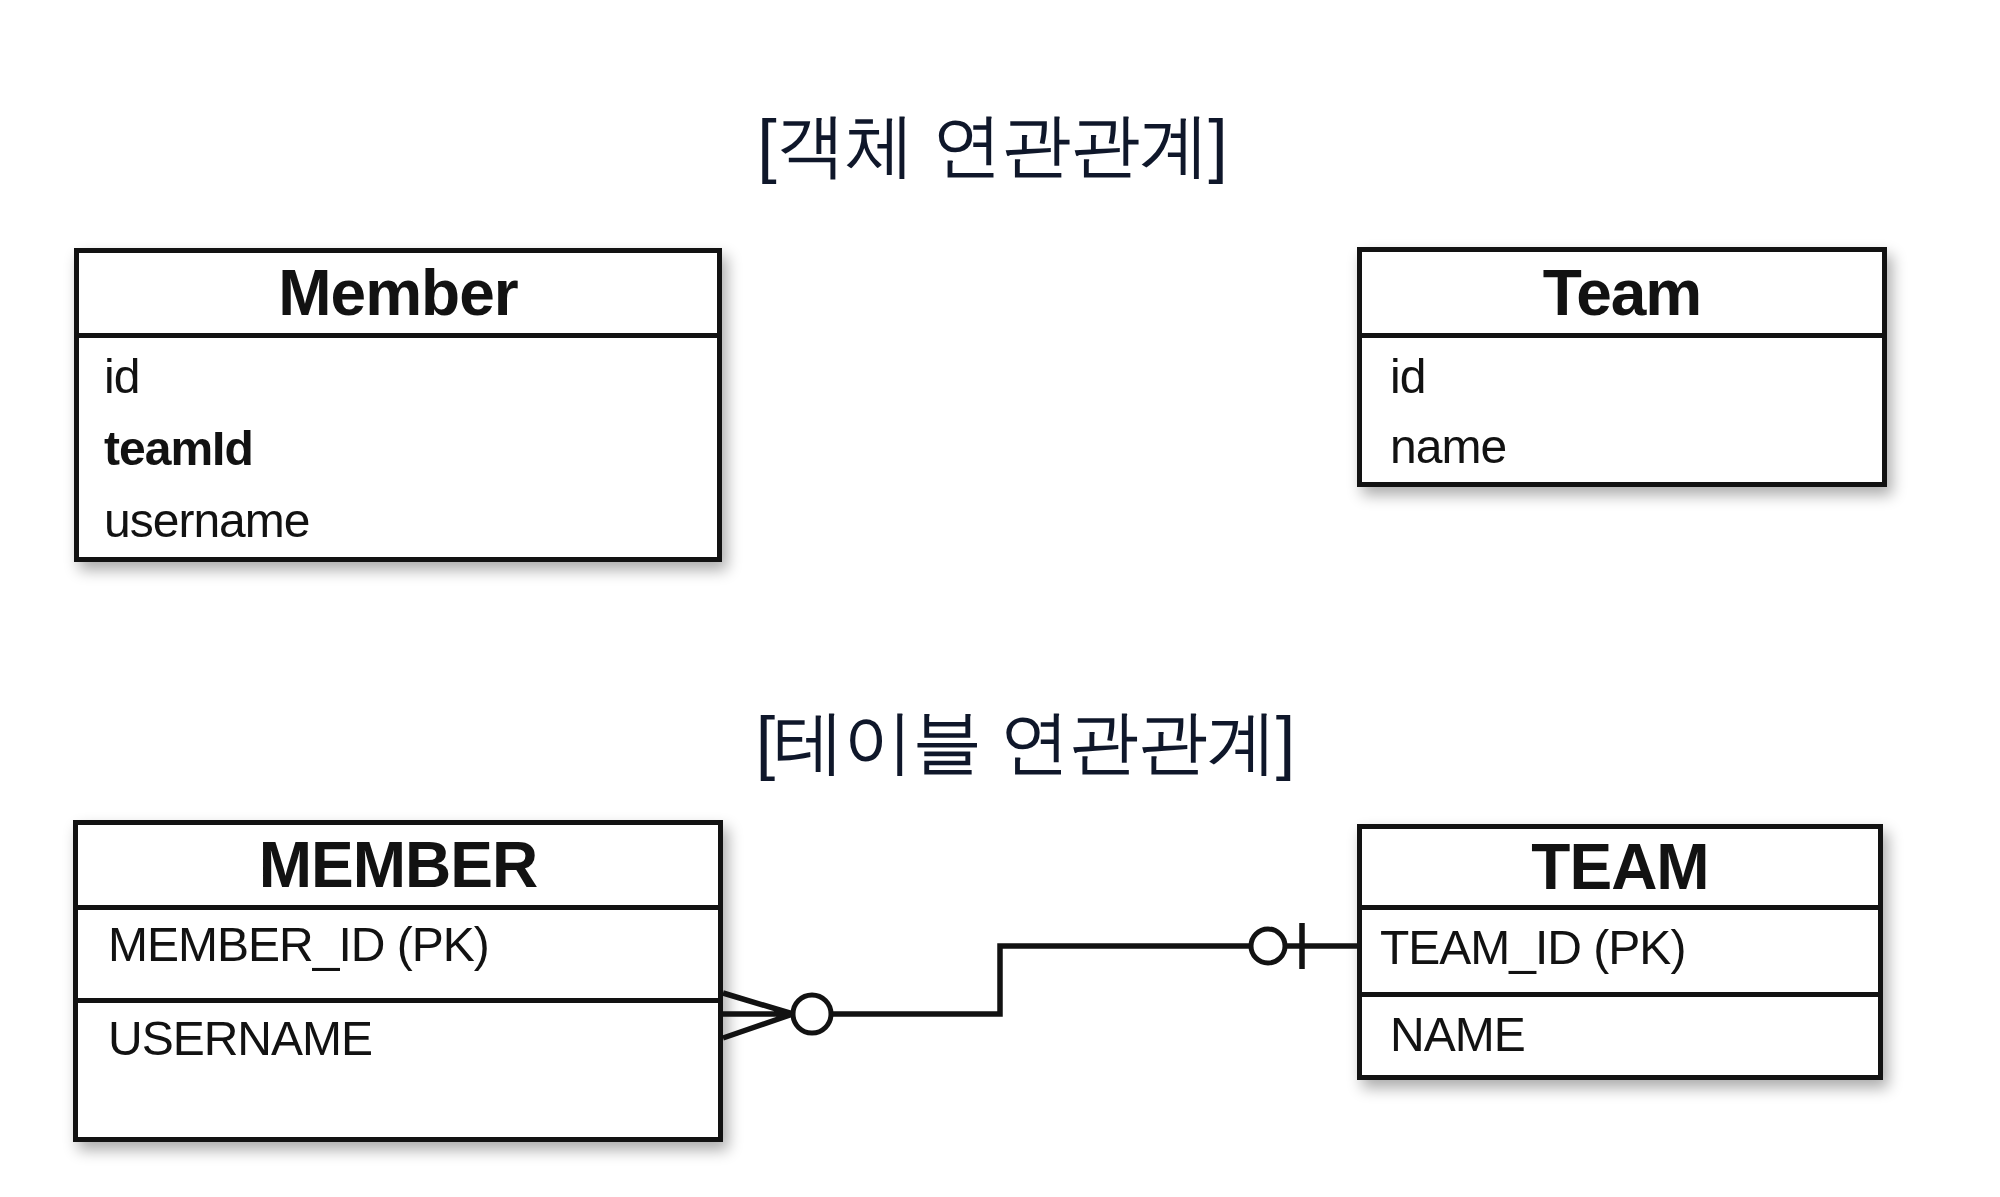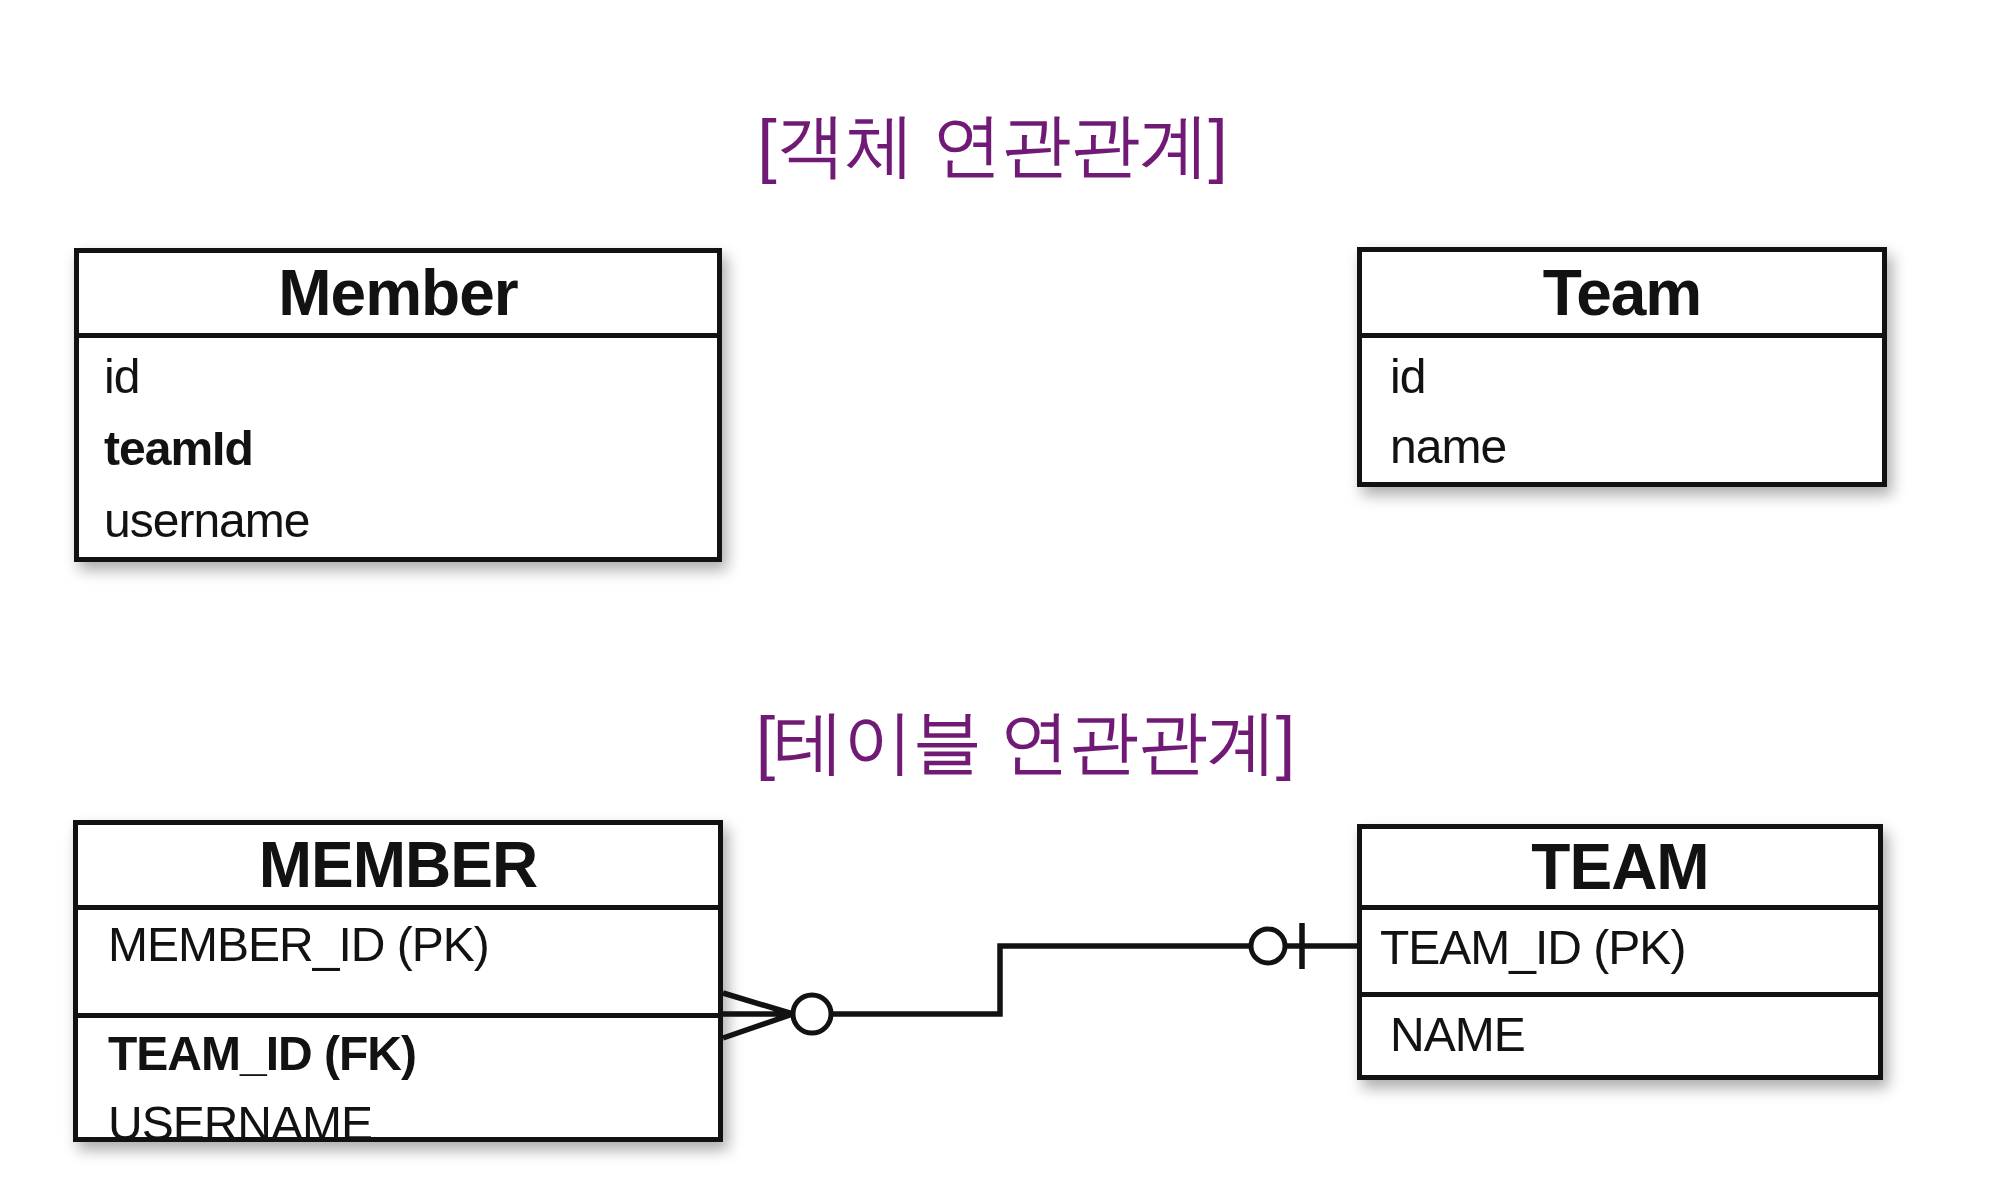--- a/index.html
+++ b/index.html
@@ -15,21 +15,21 @@
     background: #ffffff;
     overflow: hidden;
   }
   .title {
     position: absolute;
     width: 1984px;
     text-align: center;
     font-size: 70px;
     font-weight: 400;
     line-height: 98px;
-    color: #701a75;
+    color: #0f172a;
     letter-spacing: -1px;
   }
   .title-object { left: 0px;  top: 96px; }
   .title-table  { left: 33px; top: 693px; }
 
   .box {
     position: absolute;
     background: #ffffff;
     border: 5px solid #121212;
     box-shadow: 5px 8px 14px rgba(0,0,0,0.33);
@@ -58,21 +58,21 @@
 
   #team-obj { left: 1357px; top: 247px; width: 530px; height: 240px; }
   #team-obj .hd { height: 86px; }
   #team-obj .bd { padding: 4px 0 0 28px; }
   #team-obj .row { line-height: 70px; }
 
   
   #member-table { left: 73px; top: 820px; width: 650px; height: 322px; }
   #member-table .hd { height: 85px; }
   #member-table .pk-row {
-    height: 108px; line-height: 80px;
+    height: 93px; line-height: 80px;
     padding-left: 30px;
     border-bottom: 5px solid #121212;
   }
   #member-table .bd { padding: 1px 0 0 30px; }
   #member-table .row { line-height: 70px; }
 
   #team-table { left: 1357px; top: 824px; width: 526px; height: 256px; }
   #team-table .hd { height: 81px; }
   #team-table .pk-row {
     height: 87px; line-height: 80px;
@@ -112,21 +112,20 @@
       <div class="row">name</div>
     </div>
   </div>
 
   <h2 class="title title-table">[테이블 연관관계]</h2>
 
   <div class="box" id="member-table">
     <div class="hd">MEMBER</div>
     <div class="row pk-row">MEMBER_ID (PK)</div>
     <div class="bd">
-      <div class="row bold">TEAM_ID (FK)</div>
       <div class="row">USERNAME</div>
     </div>
   </div>
 
   <div class="box" id="team-table">
     <div class="hd">TEAM</div>
     <div class="row pk-row">TEAM_ID (PK)</div>
     <div class="bd">
       <div class="row">NAME</div>
     </div>

